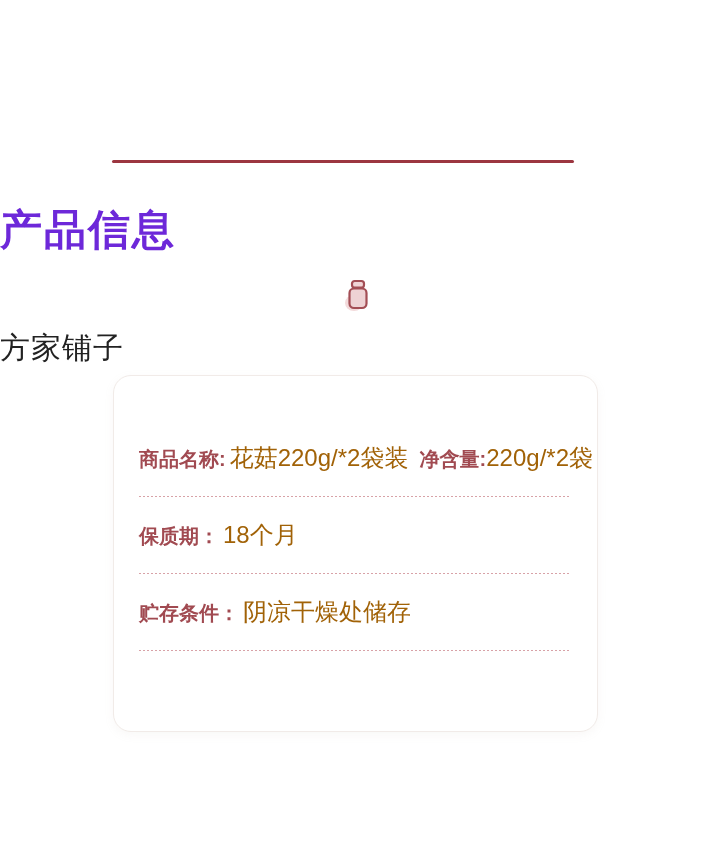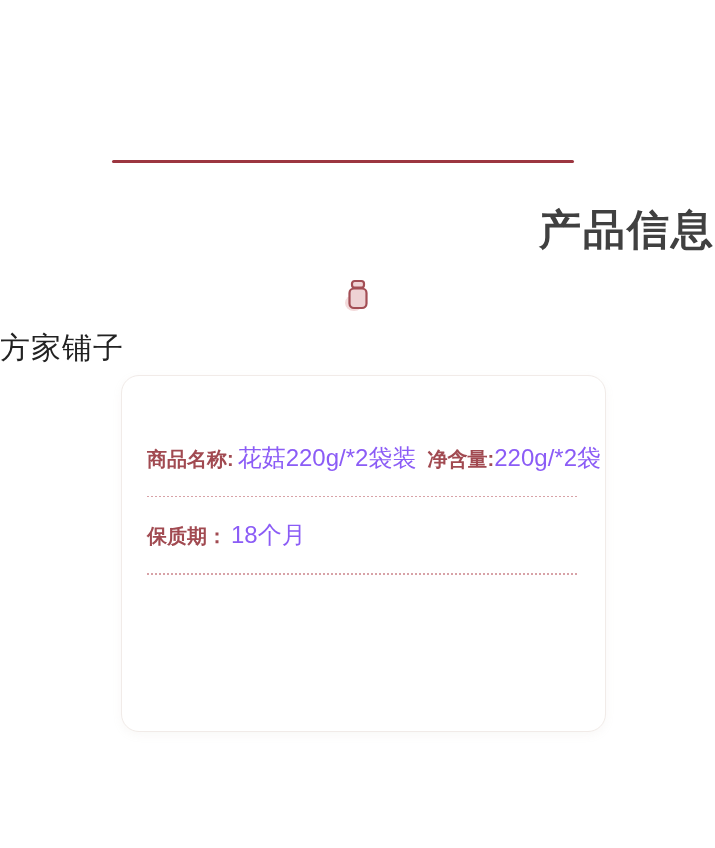--- a/index.html
+++ b/index.html
@@ -16,25 +16,25 @@
     position: absolute;
     left: 112px; top: 160px;
     width: 462px; height: 3px;
     background: #9c3640;
     border-radius: 2px;
   }
 
   .page-title {
     position: absolute;
     left: 0; right: 0; top: 202px;
-    text-align: right;
+    text-align: left;
     font-size: 42px;
     font-weight: bold;
     letter-spacing: 2px;
-    color: #404040;
+    color: #6d28d9;
   }
 
   .jar-wrap {
     position: absolute;
     left: 0; right: 0; top: 279px;
     display: flex; justify-content: center;
   }
 
   .brand-name {
     position: absolute;
@@ -47,39 +47,38 @@
   .info-card {
     position: absolute;
     left: 113px; top: 375px;
     width: 485px; height: 357px;
     background: #ffffff;
     border: 1px solid #f1ebe8;
     border-radius: 18px;
     box-shadow: 0 3px 10px rgba(180,160,150,0.08);
     padding: 44px 4px 8px 25px;
     overflow: hidden;
-    margin-left: 8px;
   }
 
   .info-row {
     display: flex;
     align-items: baseline;
     padding: 22px 0;
     white-space: nowrap;
   }
   .info-row .spacer { flex: 1; }
 
   .row-label {
     font-size: 20px;
     font-weight: bold;
     color: #a14a51;
   }
   .row-value {
     font-size: 24px;
-    color: #8b5cf6;
+    color: #a16207;
     margin-left: 4px;
   }
 
   .dashed-sep {
     height: 1px;
     margin-right: 22px;
     background: repeating-linear-gradient(90deg,
       #d8a2a7 0px, #d8a2a7 2px,
       transparent 2px, transparent 4px);
   }
@@ -115,20 +114,24 @@
 
     <div class="dashed-sep"></div>
 
     <div class="info-row">
       <span class="row-label">保质期：</span>
       <span class="row-value">18个月</span>
     </div>
 
     <div class="dashed-sep"></div>
 
+    <div class="info-row">
+      <span class="row-label">贮存条件：</span>
+      <span class="row-value">阴凉干燥处储存</span>
+    </div>
 
     <div class="dashed-sep"></div>
 
     <div class="info-row">
     </div>
 
   </div>
 
 </div>
 

